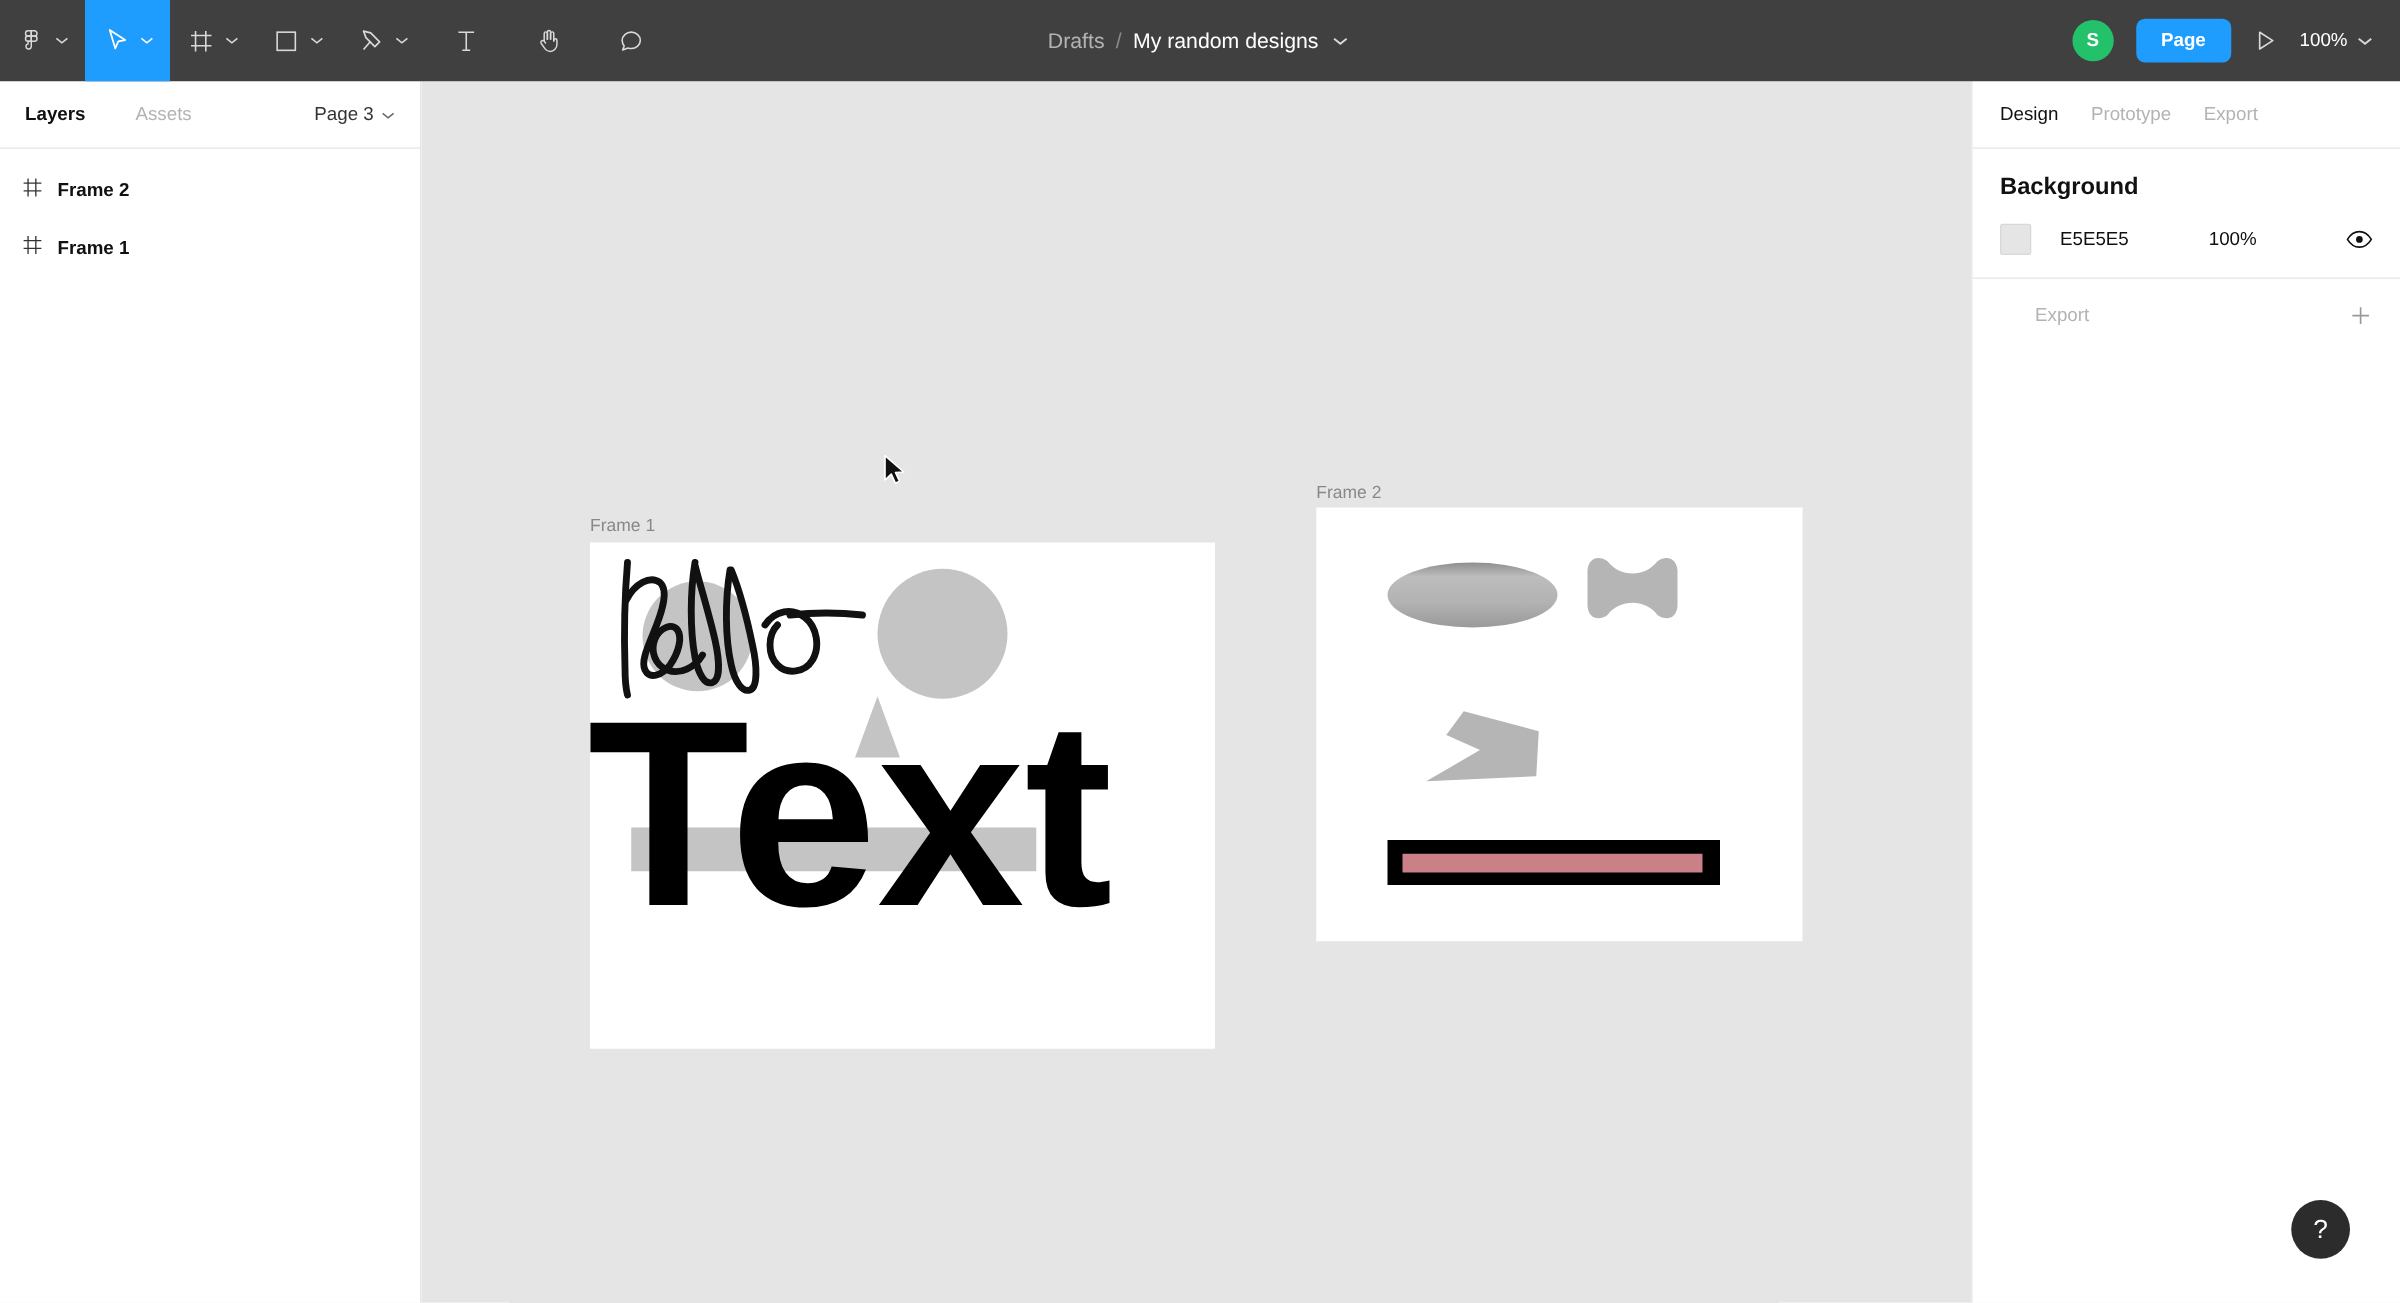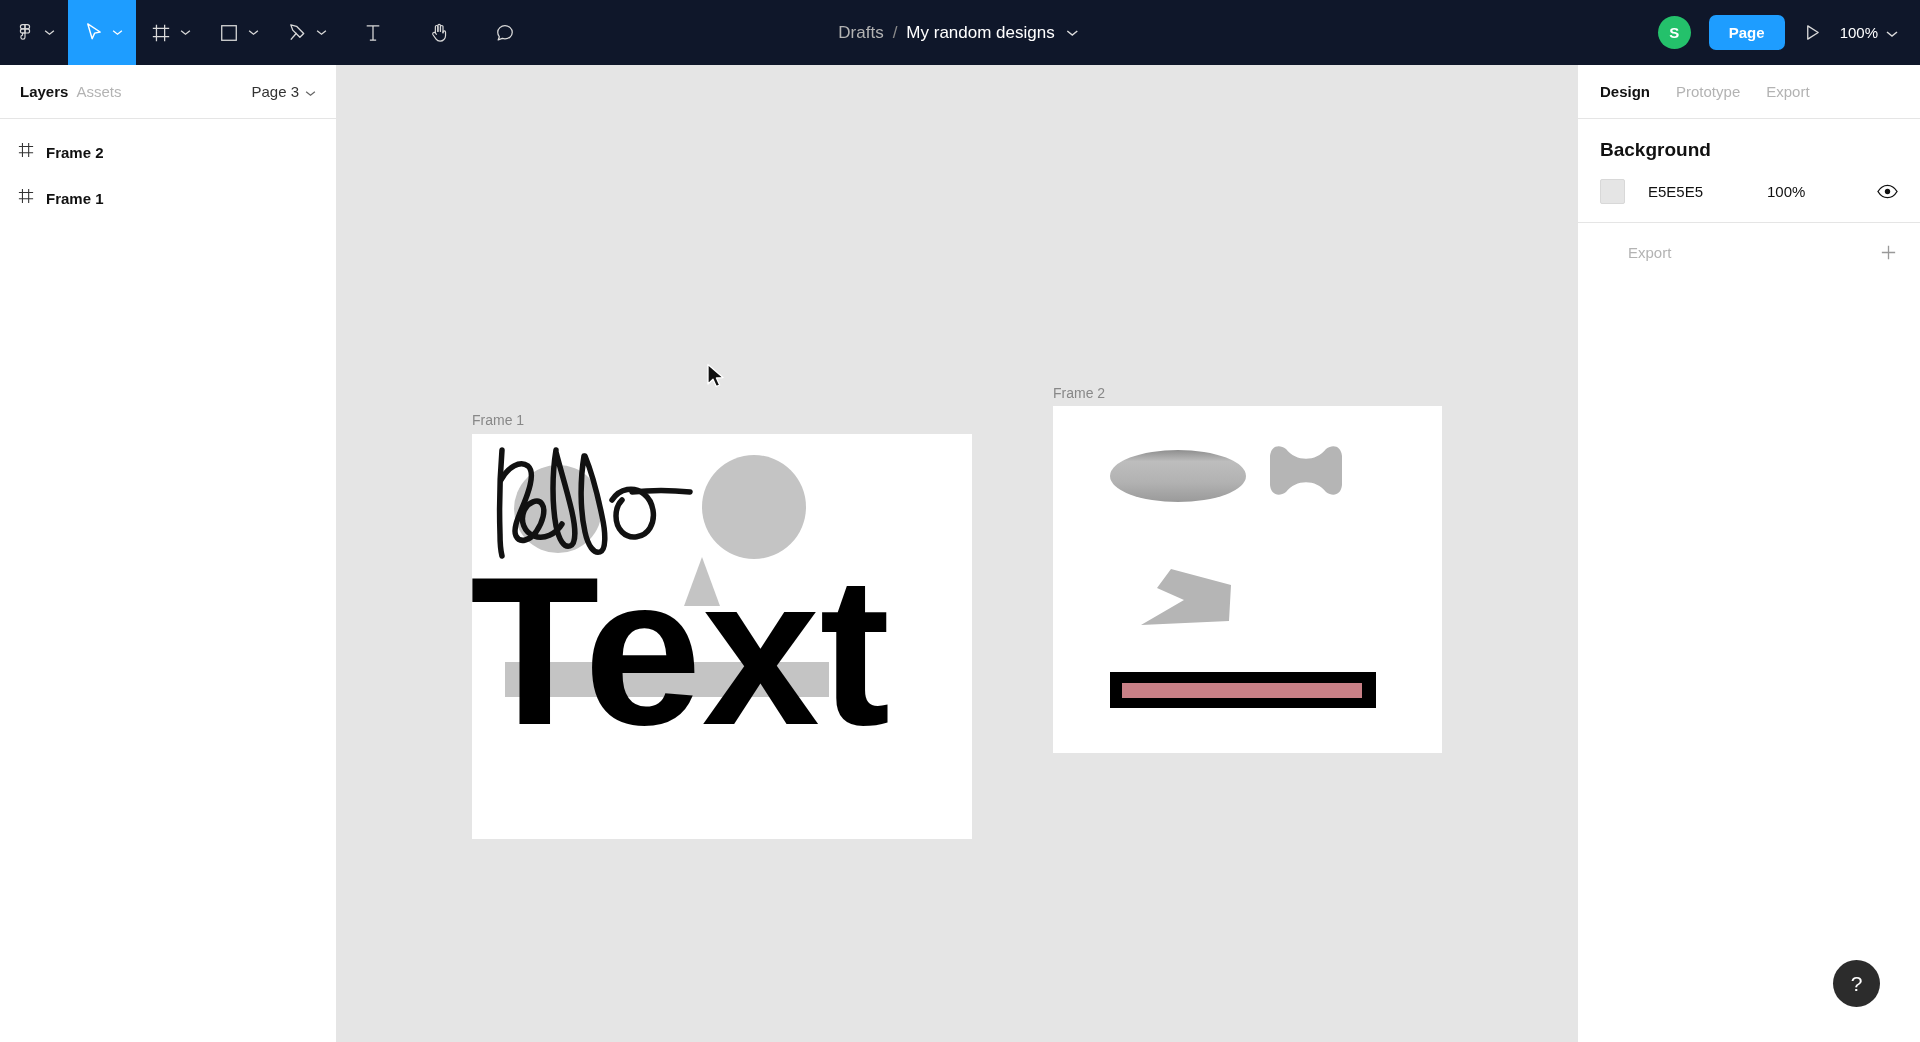--- a/index.html
+++ b/index.html
@@ -10,21 +10,21 @@
     overflow: hidden;
     font-family: "Liberation Sans", sans-serif;
     background: #ffffff;
   }
 
   
   .toolbar {
     position: absolute;
     top: 0; left: 0;
     width: 1920px; height: 65px;
-    background: #0f172a;
+    background: #404040;
     display: flex;
     align-items: center;
     z-index: 50;
   }
   .tool-group { display: flex; align-items: center; height: 65px; }
   .tool-btn {
     height: 65px;
     display: flex;
     align-items: center;
     justify-content: center;
@@ -103,21 +103,21 @@
     background: #ffffff;
     border-right: 1px solid #e5e5e5;
     z-index: 20;
   }
   .lp-tabs {
     height: 54px;
     display: flex;
     align-items: center;
     padding: 0 20px;
     border-bottom: 1px solid #e5e5e5;
-    gap: 8px;
+    gap: 40px;
   }
   .lp-tab { font-size: 15px; cursor: pointer; }
   .lp-tab.active { color: #111111; font-weight: bold; }
   .lp-tab.inactive { color: #b3b3b3; }
   .lp-page {
     margin-left: auto;
     display: flex;
     align-items: center;
     gap: 6px;
     font-size: 15px;
@@ -186,21 +186,21 @@
   }
   .rp-tabs {
     height: 54px;
     display: flex;
     align-items: center;
     padding: 0 22px;
     gap: 26px;
     border-bottom: 1px solid #e5e5e5;
   }
   .rp-tab { font-size: 15px; cursor: pointer; }
-  .rp-tab.active { color: #111111; font-weight: bold; }
+  .rp-tab.active { color: #111111; font-weight: normal; }
   .rp-tab.inactive { color: #b3b3b3; }
 
   .rp-section { padding: 20px 22px 18px 22px; border-bottom: 1px solid #e5e5e5; }
   .rp-section-title {
     font-size: 19px;
     font-weight: bold;
     color: #111111;
     margin-bottom: 18px;
   }
   .bg-row {

